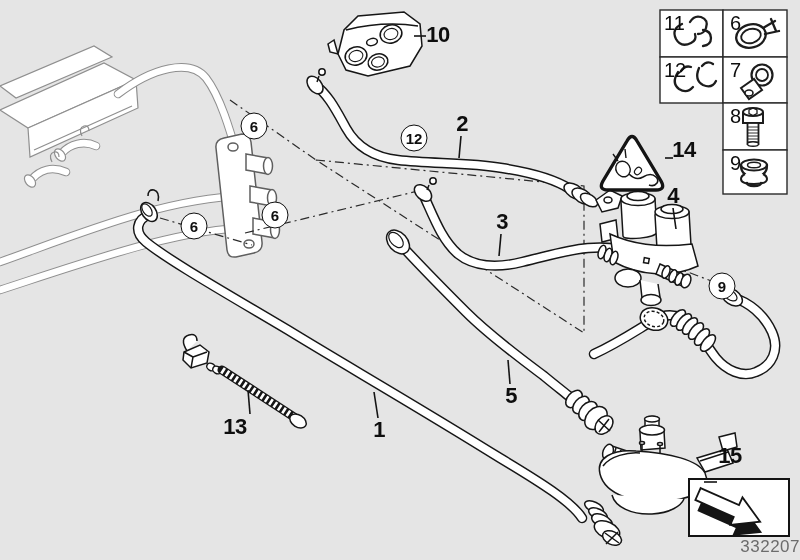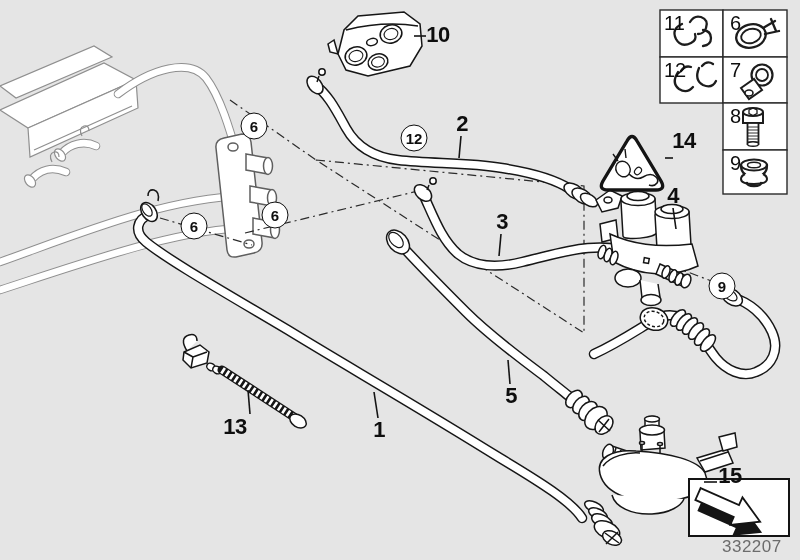--- a/index.html
+++ b/index.html
@@ -294,35 +294,35 @@
     <path class="lead" d="M378,418 L374,392"></path>
     <path class="lead" d="M510,384 L508,360"></path>
     <path class="lead" d="M250,414 L248,390"></path>
     <path class="lead" d="M704,482 L717,482"></path>
   </g>
 </svg>
 
 <div class="plbl" style="left:438px;top:35px">10</div>
 <div class="plbl" style="left:462px;top:124px">2</div>
 <div class="plbl" style="left:502px;top:222px">3</div>
-<div class="plbl" style="left:684px;top:141px">14</div>
+<div class="plbl" style="left:684px;top:150px">14</div>
 <div class="plbl" style="left:673px;top:196px">4</div>
 <div class="plbl" style="left:379px;top:430px">1</div>
 <div class="plbl" style="left:511px;top:396px">5</div>
 <div class="plbl" style="left:235px;top:427px">13</div>
-<div class="plbl" style="left:730px;top:476px">15</div>
+<div class="plbl" style="left:730px;top:456px">15</div>
 
 <div class="co" style="left:254px;top:126px">6</div>
 <div class="co" style="left:275px;top:215px">6</div>
 <div class="co" style="left:194px;top:226px">6</div>
 <div class="co" style="left:414px;top:138px">12</div>
 <div class="co" style="left:722px;top:286px">9</div>
 
 <div class="lnum" style="left:664px;top:13px">11</div>
 <div class="lnum" style="left:730px;top:13px">6</div>
 <div class="lnum" style="left:664px;top:60px">12</div>
 <div class="lnum" style="left:730px;top:60px">7</div>
 <div class="lnum" style="left:730px;top:106px">8</div>
 <div class="lnum" style="left:730px;top:153px">9</div>
 
-<div class="footnum" style="left:722px;top:537px;width:78px;text-align:left">332207</div>
+<div class="footnum" style="left:722px;top:537px;width:78px;text-align:right">332207</div>
 
 </div>
 
 </body></html>

